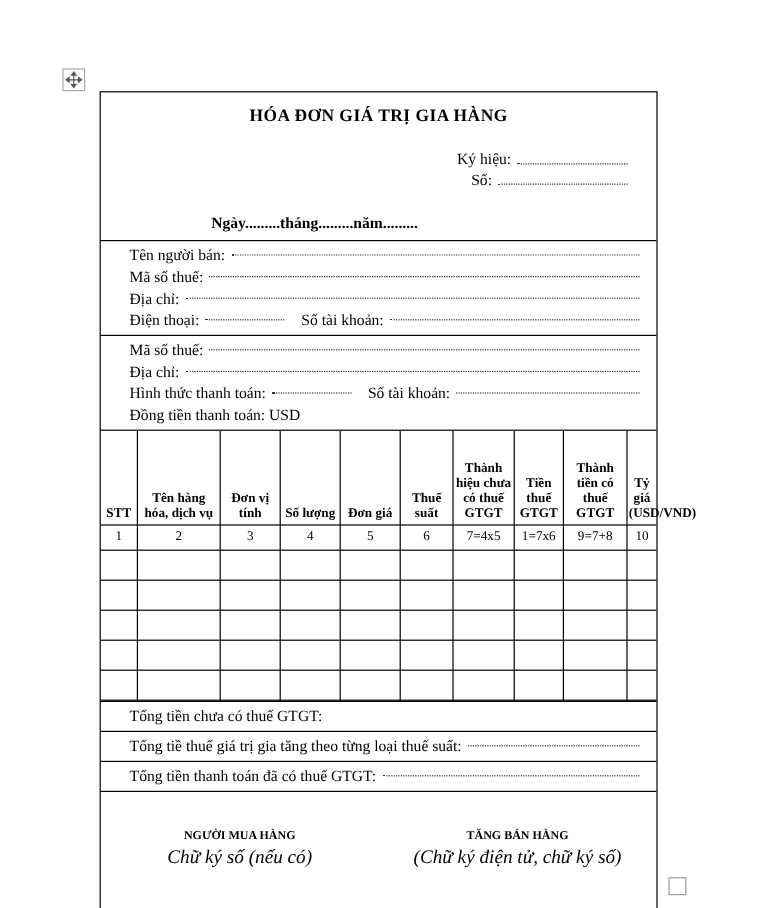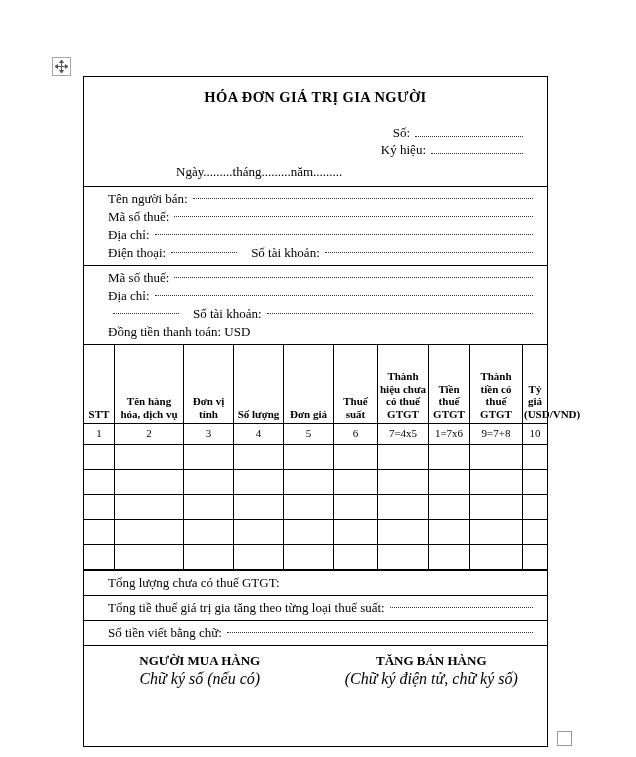--- a/index.html
+++ b/index.html
@@ -77,23 +77,24 @@
   .dots-sm {
     display: inline-block;
     width: 92px;
     border-bottom: 1.4px dotted #333;
     margin-left: 5px;
     position: relative;
     top: -4px;
   }
   .dots-sm.wide { width: 108px; }
   #date-row {
-    margin-top: 6px;
+    margin-top: 20px;
     padding-left: 92px;
     font-size: 13px;
+    font-weight: bold;
   }
 
   
   .party { padding: 3px 14px 3px 24px; }
   .fline {
     display: flex;
     align-items: baseline;
     font-size: 13px;
     line-height: 18px;
     white-space: nowrap;
@@ -177,22 +178,23 @@
   }
   #sign-cols {
     display: flex;
   }
   .sign-col {
     flex: 1 1 50%;
     text-align: center;
   }
   .sign-title {
     font-weight: bold;
-    font-size: 13px;
-    line-height: 18px;
+    font-size: 10px;
+    line-height: 18px;
+    margin-top: 22px;
   }
   .sign-sub {
     font-style: italic;
     font-size: 16px;
     line-height: 18px;
   }
 </style>
 </head>
 <body>
 
@@ -209,30 +211,30 @@
       </g>
     </svg>
   </span>
 </div>
 
 <div id="resize-handle"></div>
 
 <div id="invoice">
 
   <div class="band" id="header-band">
-    <div id="doc-title">HÓA ĐƠN GIÁ TRỊ GIA NGƯỜI</div>
-
+    <div id="doc-title">HÓA ĐƠN GIÁ TRỊ GIA HÀNG</div>
+
+    <div class="sym-row">
+      <span class="sym-label">Ký hiệu:</span>
+      <span class="dots-sm"></span>
+    </div>
     <div class="sym-row">
       <span class="sym-label">Số:</span>
       <span class="dots-sm wide"></span>
     </div>
-    <div class="sym-row">
-      <span class="sym-label">Ký hiệu:</span>
-      <span class="dots-sm"></span>
-    </div>
 
     <div id="date-row">Ngày.........tháng.........năm.........</div>
   </div>
 
   <div class="band party">
     <div class="fline">
       <span class="lbl">Tên người bán:</span>
       <span class="fill"></span>
     </div>
     <div class="fline">
@@ -254,20 +256,21 @@
   <div class="band party">
     <div class="fline">
       <span class="lbl">Mã số thuế:</span>
       <span class="fill"></span>
     </div>
     <div class="fline">
       <span class="lbl">Địa chỉ:</span>
       <span class="fill"></span>
     </div>
     <div class="fline">
+      <span class="lbl">Hình thức thanh toán:</span>
       <span class="fill fixed"></span>
       <span class="lbl gap">Số tài khoản:</span>
       <span class="fill"></span>
     </div>
     <div id="currency-line">Đồng tiền thanh toán: USD</div>
   </div>
 
   <div class="band">
     <table id="items">
       <thead>
@@ -356,29 +359,29 @@
             <td class="blank">&nbsp;</td>
             <td class="blank">&nbsp;</td>
             <td class="blank">&nbsp;</td>
           </tr>
         </tbody>
     </table>
   </div>
 
   <div id="totals">
       <div class="total-line nofill">
-        <span class="lbl">Tổng lượng chưa có thuế GTGT:</span>
+        <span class="lbl">Tổng tiền chưa có thuế GTGT:</span>
         <span class="fill"></span>
       </div>
       <div class="total-line">
         <span class="lbl">Tổng tiề thuế giá trị gia tăng theo từng loại thuế suất:</span>
         <span class="fill"></span>
       </div>
       <div class="total-line">
-        <span class="lbl">Số tiền viết bằng chữ:</span>
+        <span class="lbl">Tổng tiền thanh toán đã có thuế GTGT:</span>
         <span class="fill"></span>
       </div>
     </div>
 
   <div class="band last" id="sign-band">
     <div id="sign-cols">
       <div class="sign-col">
         <div class="sign-title">NGƯỜI MUA HÀNG</div>
         <div class="sign-sub">Chữ ký số (nếu có)</div>
       </div>

